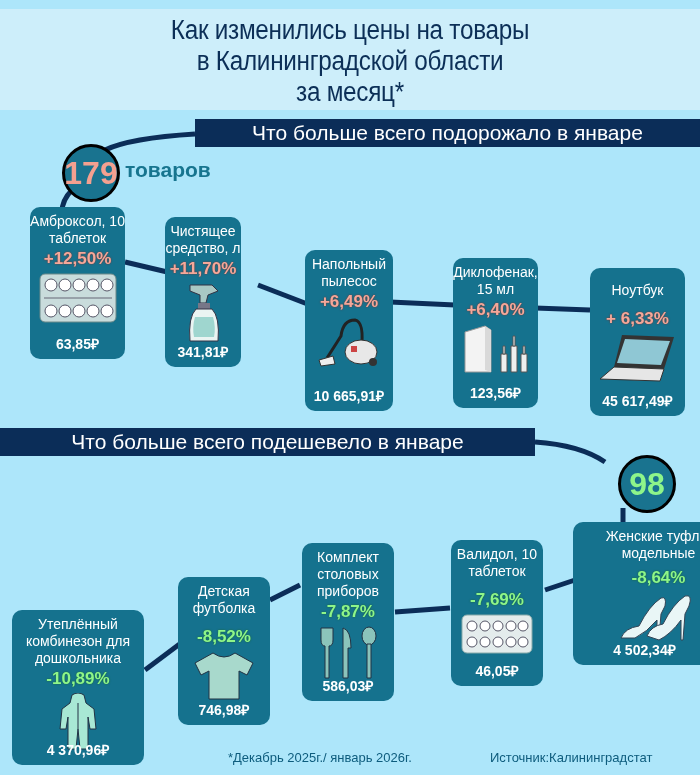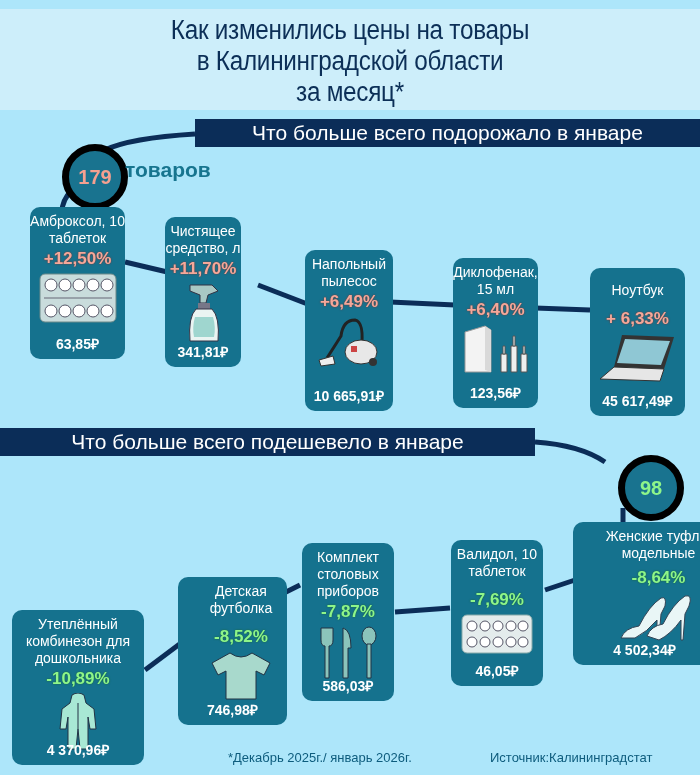--- a/index.html
+++ b/index.html
@@ -4,21 +4,21 @@
 <style>
   html,body{margin:0;padding:0;}
   body{width:700px;height:775px;background:#ade6fa;position:relative;overflow:hidden;font-family:"Liberation Sans",sans-serif;}
   .title-band{position:absolute;left:0;top:9px;width:700px;height:101px;background:#cdeefa;text-align:center;}
   .title-band div{color:#0c2f57;font-size:27px;line-height:31px;letter-spacing:-0.3px;transform:scaleX(0.9);}
   .title-band .l1{padding-top:6px;}
   .band{position:absolute;background:#0b2d58;color:#fff;font-size:21px;line-height:28px;height:28px;}
   .band1{left:195px;top:119px;width:505px;text-align:center;}
   .band2{left:0;top:428px;width:535px;text-align:center;}
   svg.lines{position:absolute;left:0;top:0;}
-  .circle{position:absolute;border-radius:50%;background:#19738f;border:7px solid #000000;display:flex;align-items:center;justify-content:center;font-weight:bold;font-size:20px;}
+  .circle{position:absolute;border-radius:50%;background:#19738f;border:3px solid #000000;display:flex;align-items:center;justify-content:center;font-weight:bold;font-size:32px;}
   .c179{left:62px;top:144px;width:52px;height:52px;color:#f4a090;}
   .c98{left:618px;top:455px;width:52px;height:52px;color:#8ef58a;}
   .tovarov{position:absolute;left:125px;top:158px;color:#17758f;font-size:21px;font-weight:bold;}
   .card{position:absolute;background:#15728e;border-radius:10px;text-align:center;color:#fff;}
   .card .name{font-size:14px;line-height:17px;margin-top:6px;}
   .card .pct{font-size:17px;font-weight:bold;margin-top:2px;}
   .card .up{color:#f4a89a;text-shadow:0 0 2px #8a2f25;}
   .card .down{color:#8ef58a;text-shadow:0 0 2px #1e6a2a;}
   .card .price{position:absolute;bottom:6px;left:0;right:0;font-size:14px;font-weight:bold;}
   .icon{margin:4px auto 0;display:block;}
@@ -136,21 +136,21 @@
 <div class="card" style="left:12px;top:610px;width:132px;height:155px;">
   <div class="name">Утеплённый комбинезон для дошкольника</div>
   <div class="pct down">-10,89%</div>
   <svg class="icon" width="40" height="60">
     <path d="M14 2 Q20 -2 26 2 L28 10 L36 16 L38 36 L32 36 L30 24 L30 56 L22 56 L20 36 L18 56 L10 56 L10 24 L8 36 L2 36 L4 16 L12 10 Z" fill="#a8e8d4" stroke="#234"></path>
     <line x1="20" y1="10" x2="20" y2="36" stroke="#234"></line>
   </svg>
   <div class="price">4 370,96₽</div>
 </div>
 
-<div class="card" style="left:178px;top:577px;width:92px;height:148px;padding-left:17px;">
+<div class="card" style="left:178px;top:577px;width:92px;height:148px;">
   <div class="name">Детская футболка</div>
   <div class="pct down" style="margin-top:10px;">-8,52%</div>
   <svg class="icon" width="62" height="50">
     <path d="M20 2 Q31 10 42 2 L60 12 L54 24 L46 20 L46 48 L16 48 L16 20 L8 24 L2 12 Z" fill="#a8d9cc" stroke="#234"></path>
   </svg>
   <div class="price">746,98₽</div>
 </div>
 
 <div class="card" style="left:302px;top:543px;width:92px;height:158px;">
   <div class="name">Комплект столовых приборов</div>

